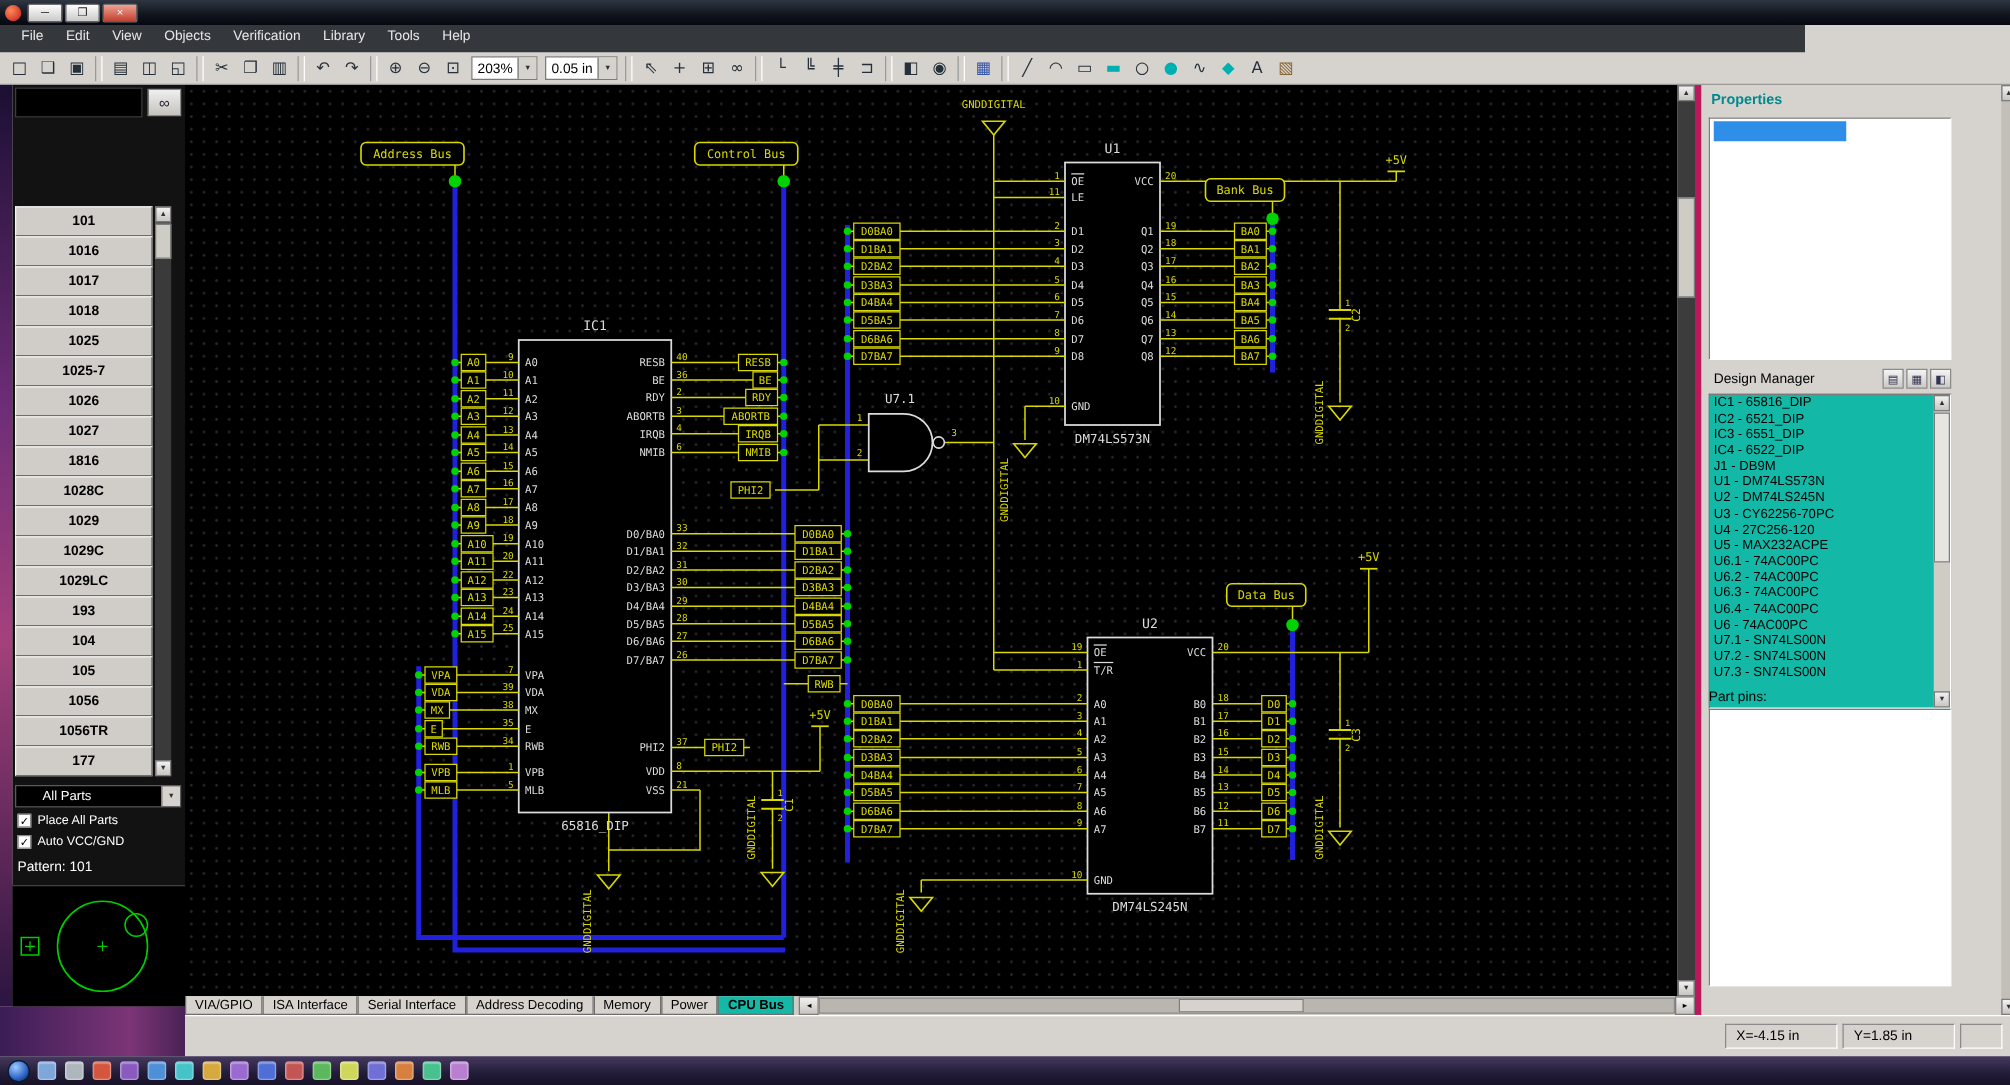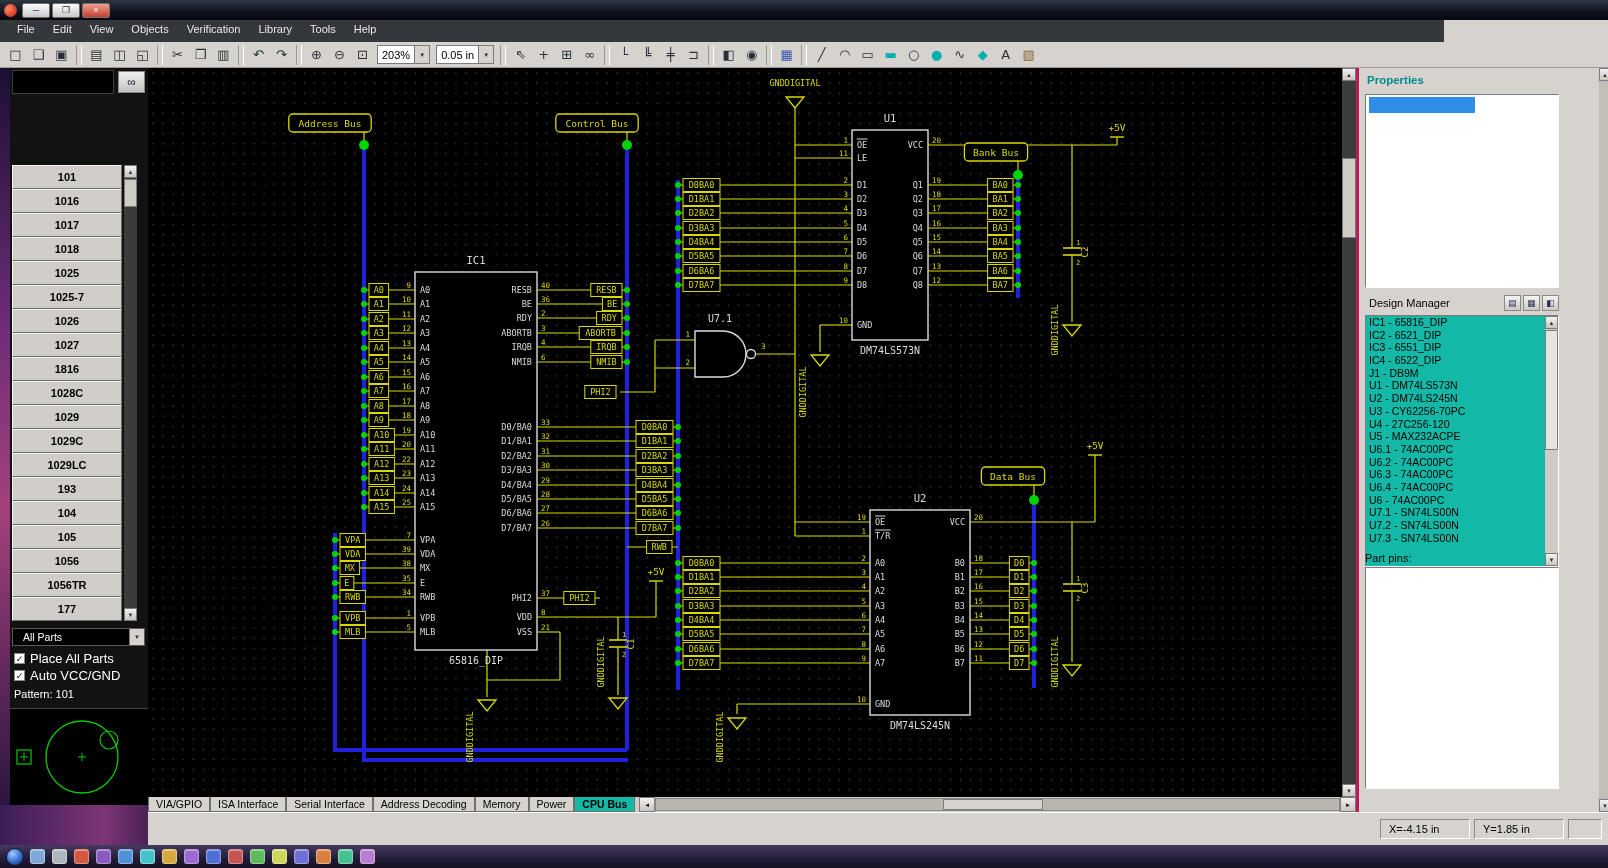--- a/index.html
+++ b/index.html
@@ -29,46 +29,46 @@
 #sidebar{position:absolute;left:10px;top:68px;width:138px;height:737px;background:#121212}
 #preview-box{position:absolute;left:2px;top:2px;width:102px;height:24px;background:#000;border:1px solid #3c3c3c}
 #search-parts{position:absolute;left:108px;top:3px;width:27px;height:22px;background:linear-gradient(#efefef,#c6c3be);border:1px solid #888;display:flex;align-items:center;justify-content:center;font-size:12px;color:#223}
 #pattern-list{position:absolute;left:2px;top:97px;width:110px}
 .pat-item{height:24px;background:#d0cdc8;border:1px solid;border-color:#f5f5f5 #6e6e6e #6e6e6e #f5f5f5;display:flex;align-items:center;justify-content:center;font-size:11px;font-weight:bold;color:#000}
 #pat-scroll{position:absolute;left:114px;top:97px;width:13px;height:456px;background:#3a3a3a}
 .sb-btn{width:13px;height:13px;background:linear-gradient(#f2f2f2,#c8c5c0);border:1px solid #7c7c7c;font-size:6px;display:flex;align-items:center;justify-content:center;color:#333}
 #pat-slider{position:absolute;left:0;top:14px;width:13px;height:28px;background:#cfccc6;border:1px solid #7c7c7c}
 #pat-scroll .down{position:absolute;bottom:0}
 #filter-combo{position:absolute;left:2px;top:560px;width:133px;height:18px;background:#000;border:1px solid #5a5a5a;display:flex;align-items:center}
-#filter-combo span.val{flex:1;color:#fff;font-size:10.5px;padding-left:10px}
+#filter-combo span.val{flex:1;color:#fff;font-size:10.5px;padding-left:21px}
 #filter-combo .tb-combo-arrow{height:16px}
 .cb-row{position:absolute;left:4px;display:flex;align-items:center;gap:5px}
 .cb-box{width:11px;height:11px;background:#fff;border:1px solid #8a8a8a;font-size:9px;line-height:10px;text-align:center;color:#000}
-.cb-label{color:#fff;font-size:13px}
+.cb-label{color:#fff;font-size:10px}
 #pattern-label{position:absolute;left:4px;top:620px;color:#fff;font-size:11px;font-weight:normal}
 #pattern-box{position:absolute;left:0;top:640px;width:138px;height:97px;background:#000;border-top:1px solid #444}
 
 #canvas{position:absolute;left:148px;top:68px;width:1194px;height:729px;background:#000;overflow:hidden}
 #grid{position:absolute;inset:0;background-image:radial-gradient(circle,#272727 0.8px,transparent 1.3px);background-size:10.1px 10.1px}
 #sch{position:absolute;inset:0}
 
 #vscroll{position:absolute;left:1342px;top:68px;width:14px;height:729px;background:#3c3c3c}
 #vscroll .sb-btn{width:14px}
 #vscroll .down{position:absolute;bottom:0}
 #v-slider{position:absolute;left:0;top:90px;width:14px;height:80px;background:#cfccc6;border:1px solid #7c7c7c}
 
 #tabrow{position:absolute;left:148px;top:797px;width:1208px;height:15px;background:#cfccc6;display:flex;align-items:stretch}
 .tab{padding:0 7px;font-size:10.5px;line-height:14px;color:#000;background:#d6d3ce;border:1px solid #6e6e6e;border-top:none}
 .tab.active{background:#14b8a6;font-weight:bold}
 #tab-left-btn{width:16px;background:linear-gradient(#f2f2f2,#c8c5c0);border:1px solid #7c7c7c;font-size:6px;display:flex;align-items:center;justify-content:center;margin-left:4px}
 #hscroll{flex:1;position:relative;background:#b9b6b0;border:1px solid #8a8a8a;margin:1px 0}
 #h-slider{position:absolute;left:42%;top:0;width:100px;height:100%;background:#d6d3ce;border:1px solid #7c7c7c}
 #tab-right-btn{width:16px;background:linear-gradient(#f2f2f2,#c8c5c0);border:1px solid #7c7c7c;font-size:6px;display:flex;align-items:center;justify-content:center}
 
-#rightpanel{position:absolute;left:1356px;top:68px;width:252px;height:744px;background:#d6d3ce;border-left:3px solid #be185d}
+#rightpanel{position:absolute;left:1356px;top:68px;width:252px;height:744px;background:#d6d3ce;border-left:5px solid #be185d}
 #rp-title{position:absolute;left:8px;top:6px;color:#008a8e;font-size:11.5px;font-weight:bold}
 #props-box{position:absolute;left:6px;top:26px;width:194px;height:194px;background:#fff;border:1px solid;border-color:#7a7a7a #fff #fff #7a7a7a}
 #props-blue{position:absolute;left:3px;top:2px;width:106px;height:16px;background:#2f8fe8}
 #dm-header{position:absolute;left:6px;top:226px;width:194px;height:18px;display:flex;align-items:center}
 #dm-title{font-size:11px;color:#000;padding-left:4px}
 #dm-buttons{margin-left:auto;display:flex;gap:2px}
 .dm-btn{width:17px;height:16px;background:linear-gradient(#f4f4f4,#ccc9c4);border:1px solid #8a8a8a;font-size:9px;display:flex;align-items:center;justify-content:center;color:#335}
 #design-manager-box{position:absolute;left:6px;top:247px;width:194px;height:252px;background:#14b8a6;border:1px solid;border-color:#7a7a7a #fff #fff #7a7a7a;overflow:hidden}
 #design-manager-list{position:absolute;left:0;top:0;width:180px}
 .dm-item{font-size:10.5px;color:#000;padding:0 3px;height:12.7px;line-height:12.7px;white-space:nowrap}

